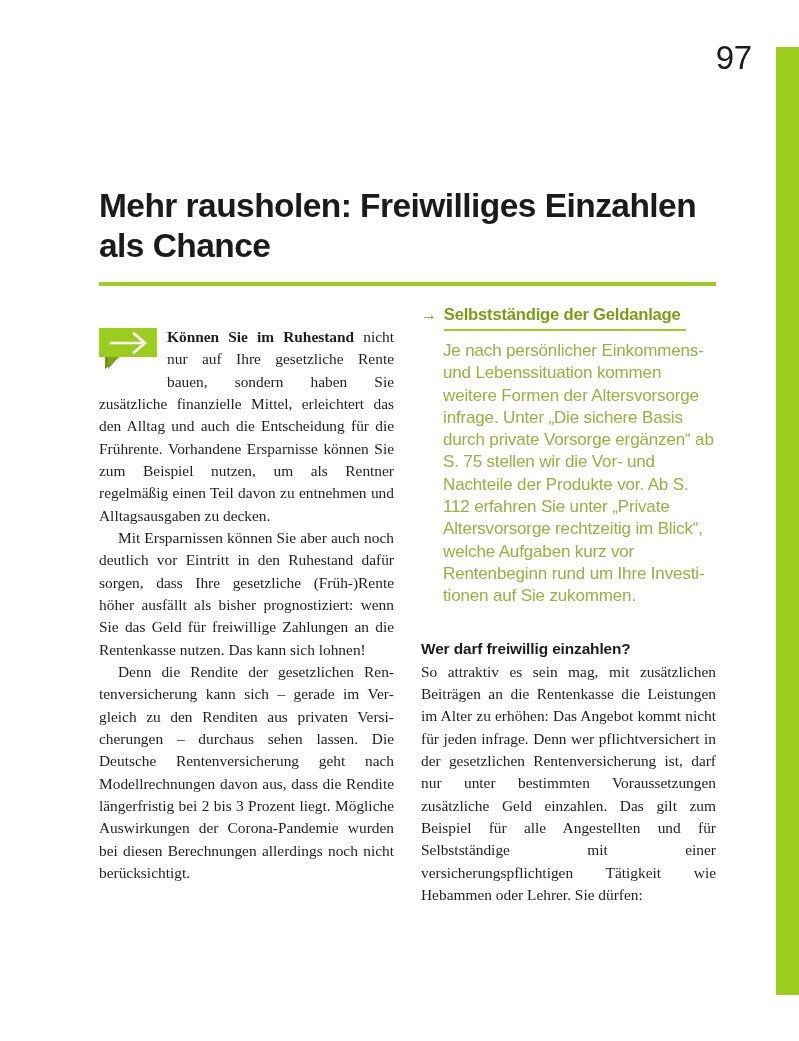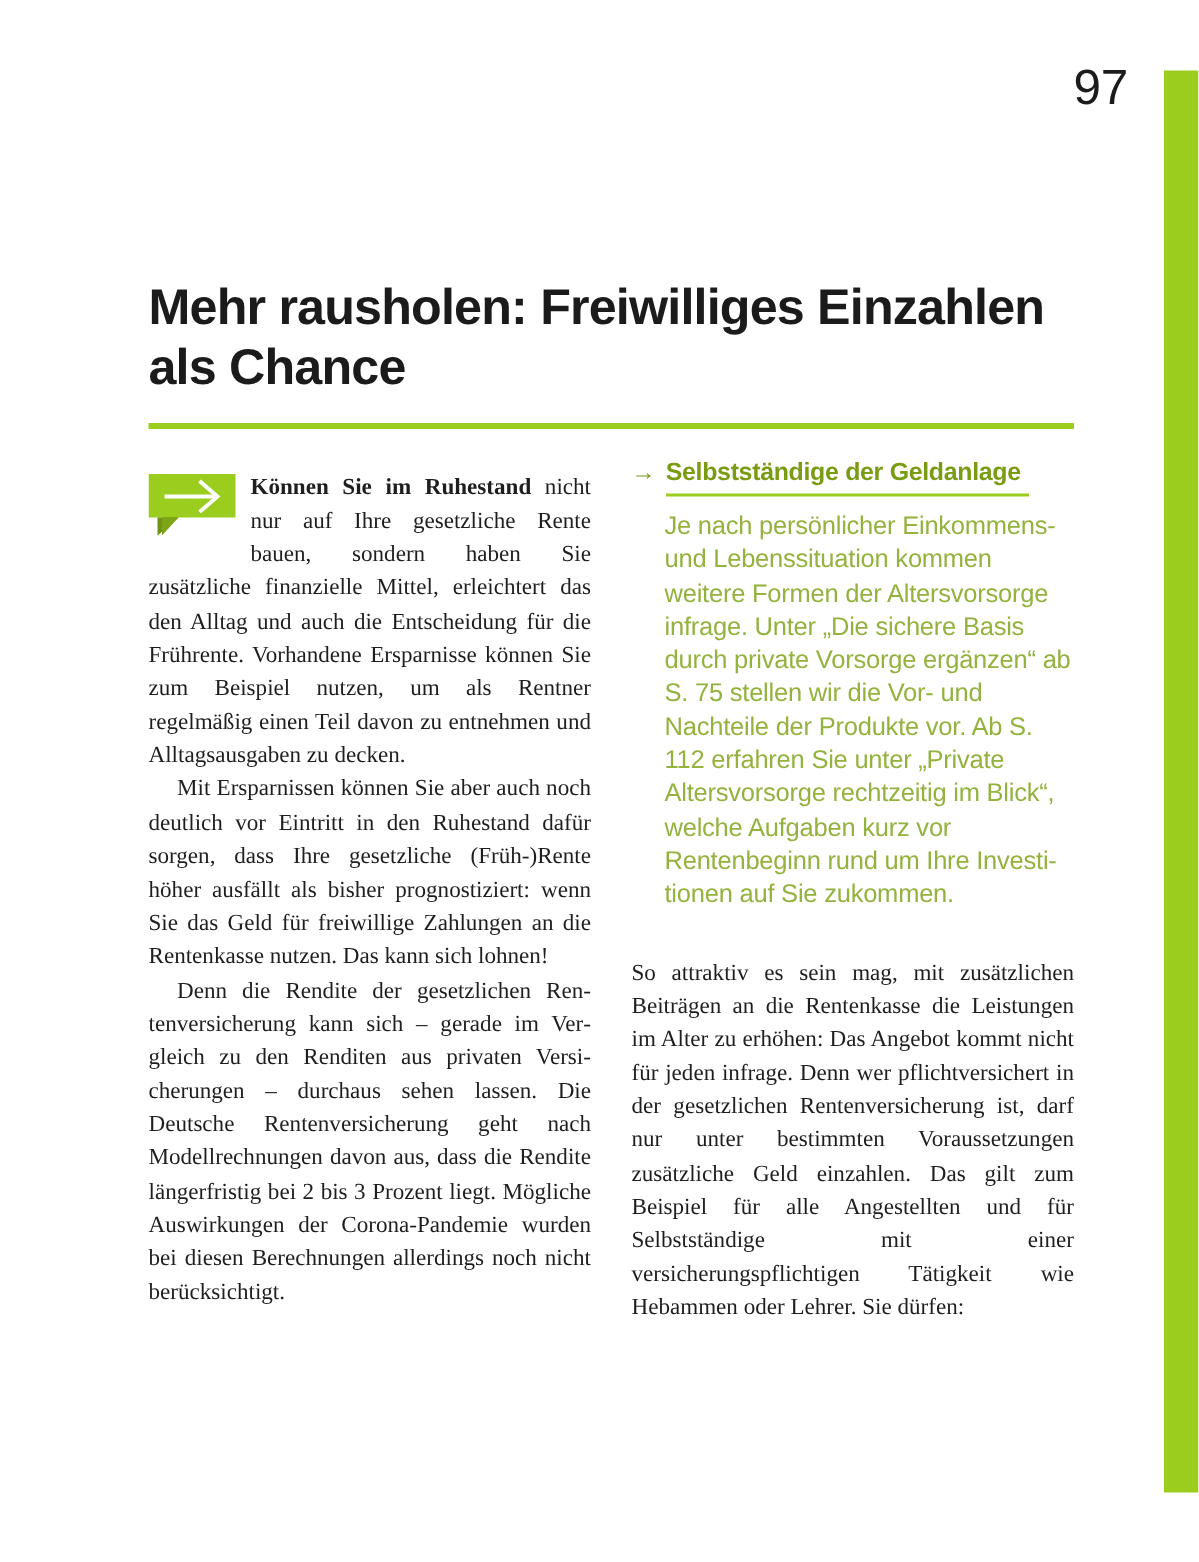--- a/index.html
+++ b/index.html
@@ -208,20 +208,21 @@
       <div class="col">
 
         <div class="tip">
           <div class="tip-head">
             <span class="tip-arrow">→</span>
             <span class="tip-title">Selbstständige der Geldanlage</span>
           </div>
           <p class="tip-body">Je nach persönlicher Einkommens- und Lebenssituation kommen weitere Formen der Altersvorsorge infrage. Unter „Die sichere Basis durch private Vorsorge ergänzen“ ab S. 75 stellen wir die Vor- und Nachteile der Pro­dukte vor. Ab S. 112 erfahren Sie unter „Private Altersvorsorge rechtzeitig im Blick“, welche Aufgaben kurz vor Rentenbeginn rund um Ihre Investi­tionen auf Sie zukommen.</p>
         </div>
 
+        <h2 class="subhead">Wer darf freiwillig einzahlen?</h2>
 
         <p class="body-text">So attraktiv es sein mag, mit zusätzlichen Beiträgen an die Rentenkasse die Leistun­gen im Alter zu erhöhen: Das Angebot kommt nicht für jeden infrage. Denn wer pflichtversichert in der gesetzlichen Ren­tenversicherung ist, darf nur unter be­stimmten Voraussetzungen zusätzliche Geld einzahlen. Das gilt zum Beispiel für al­le Angestellten und für Selbstständige mit einer versicherungspflichtigen Tätigkeit wie Hebammen oder Lehrer. Sie dürfen:</p>
 
       </div>
 
     </div>
   </div>
 </div>
 
 </body></html>

